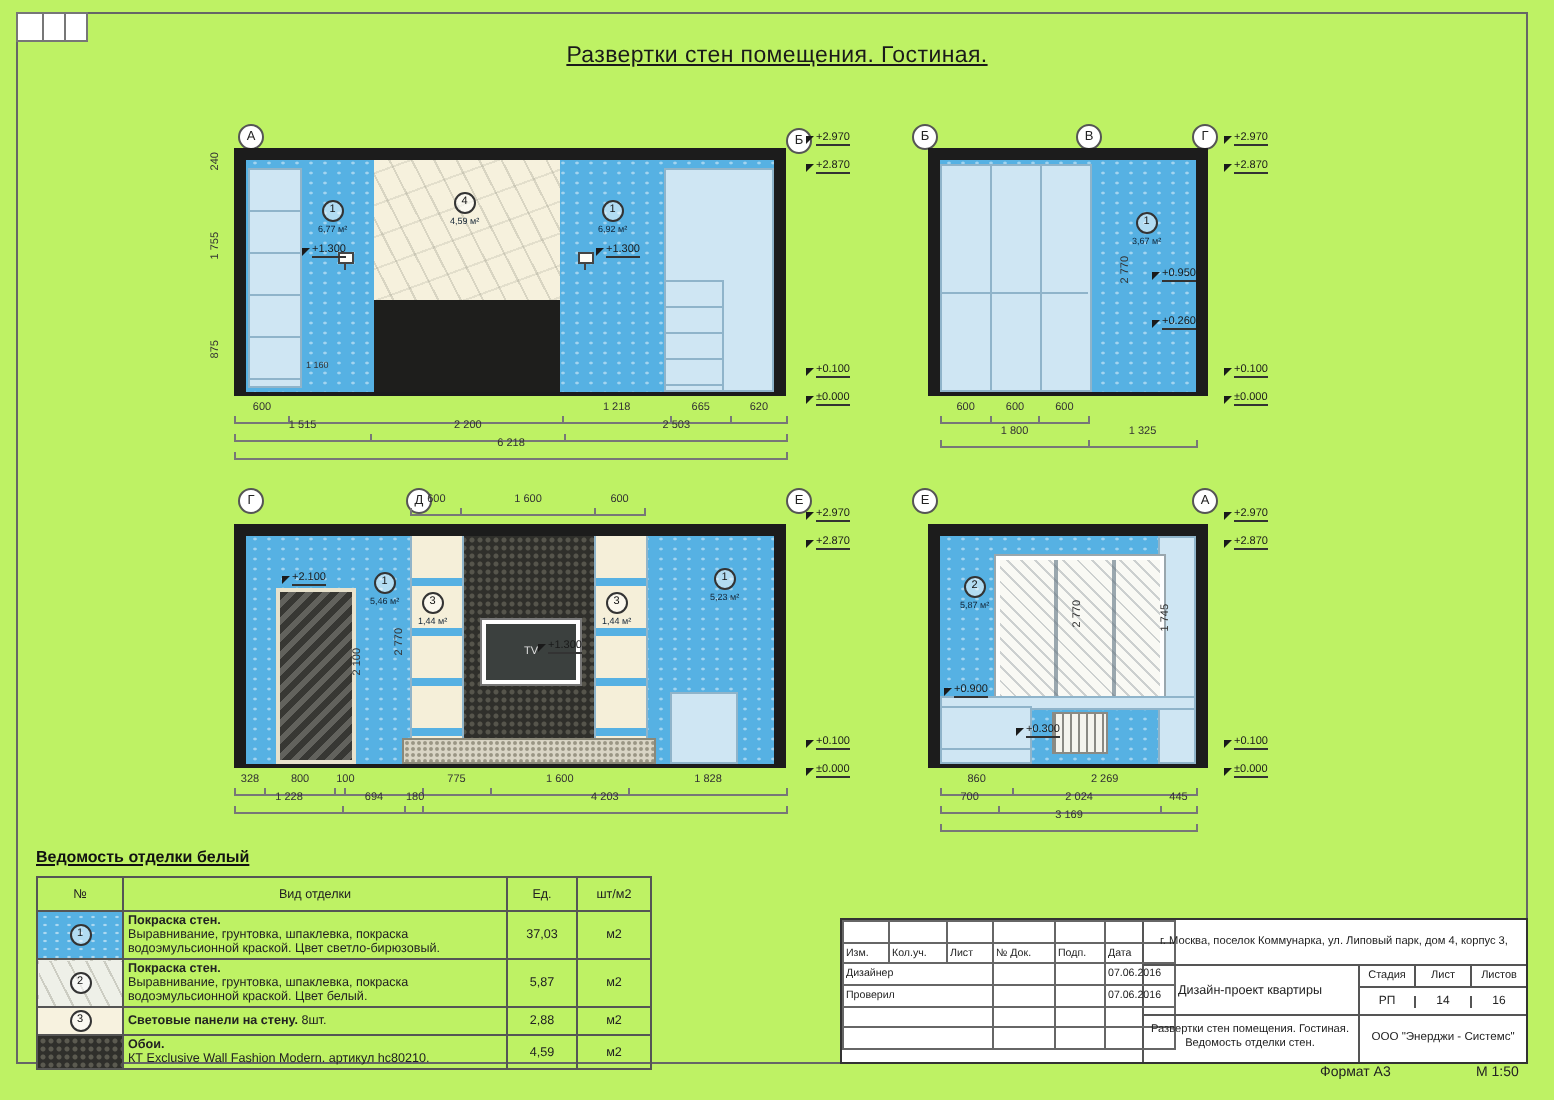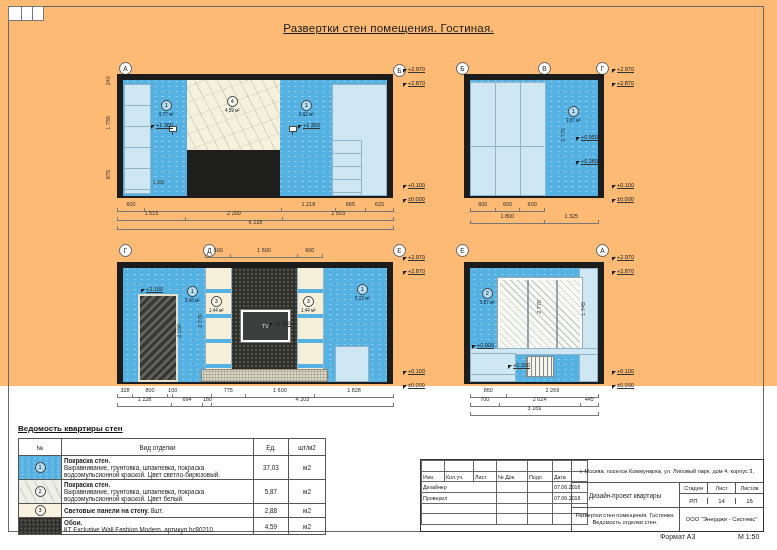--- a/index.html
+++ b/index.html
@@ -1,17 +1,17 @@
 <!DOCTYPE html>
 <html><head>
 <meta charset="utf-8">
 <style>
   html,body{margin:0;padding:0;background:#fff;width:777px;height:550px;overflow:hidden;
     font-family:"Liberation Sans",sans-serif;color:#222;}
-  .sheet{position:relative;width:777px;height:386px;background:#fdba74;}
+  .sheet{position:relative;width:777px;height:550px;background:#bef264;}
   .frame{position:absolute;left:8px;top:6px;width:754px;height:524px;border:1px solid #666;}
   .corner-stamp{position:absolute;left:8px;top:6px;width:34px;height:13px;border:1px solid #777;background:#fff;}
   .corner-stamp i{position:absolute;top:0;bottom:0;border-left:1px solid #777;}
   .sheet-title{position:absolute;top:22px;left:0;right:0;text-align:center;font-size:11.5px;
     text-decoration:underline;color:#1a1a1a;letter-spacing:.2px;}
 
   .elev{position:absolute;}
   .wall{position:absolute;background:#56b1e3;border-bottom:2px solid #1c1c1c;
     background-image:radial-gradient(rgba(255,255,255,.45) .6px, rgba(255,255,255,0) 1.3px);
     background-size:7px 5px;}
@@ -364,21 +364,21 @@
         </span>
     </div>
     <div class="dimrow" style="left:20px;top:170px;width:128px">
       <span class="ds" style="flex-grow:1">
           <i>3 169</i>
         </span>
     </div>
   </div>
 
   <div class="legend">
-    <h3>Ведомость квартиры стен</h3>
+    <h3>Ведомость отделки белый</h3>
     <table>
       <tbody>
           <tr>
         <th style="width:38px">№</th>
         <th>Вид отделки</th>
         <th style="width:30px">Ед.</th>
         <th style="width:32px">шт/м2</th>
       </tr>
       <tr>
         <td class="lg-num sw1">

